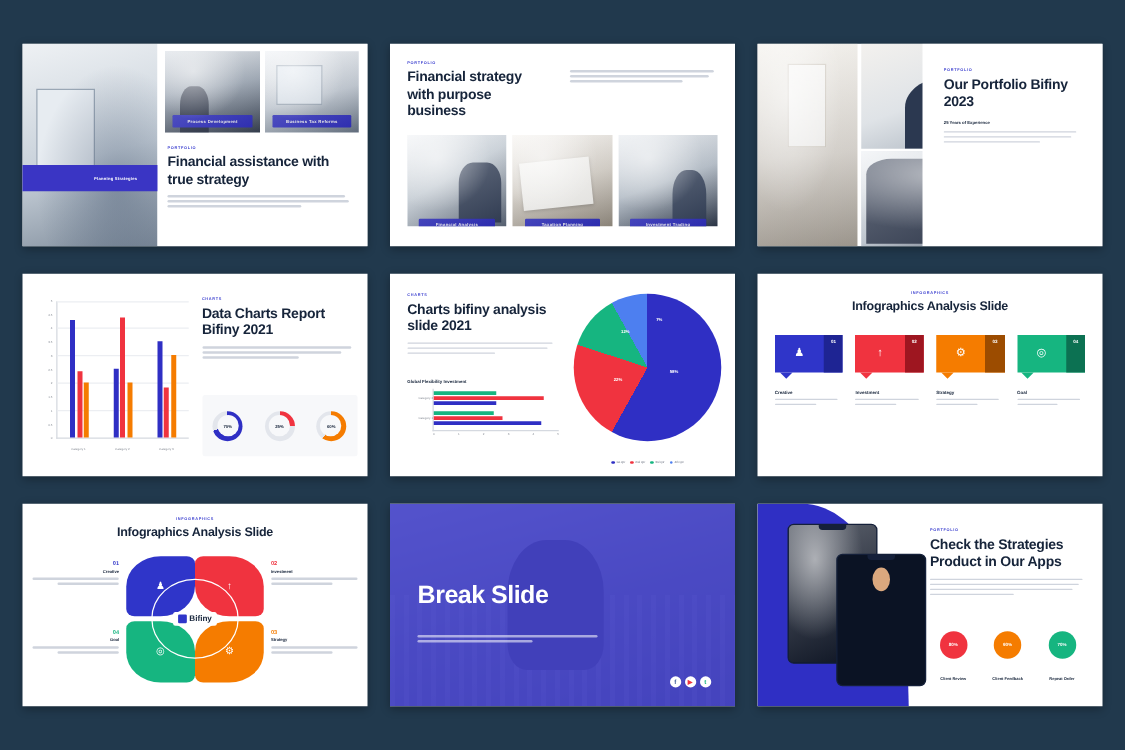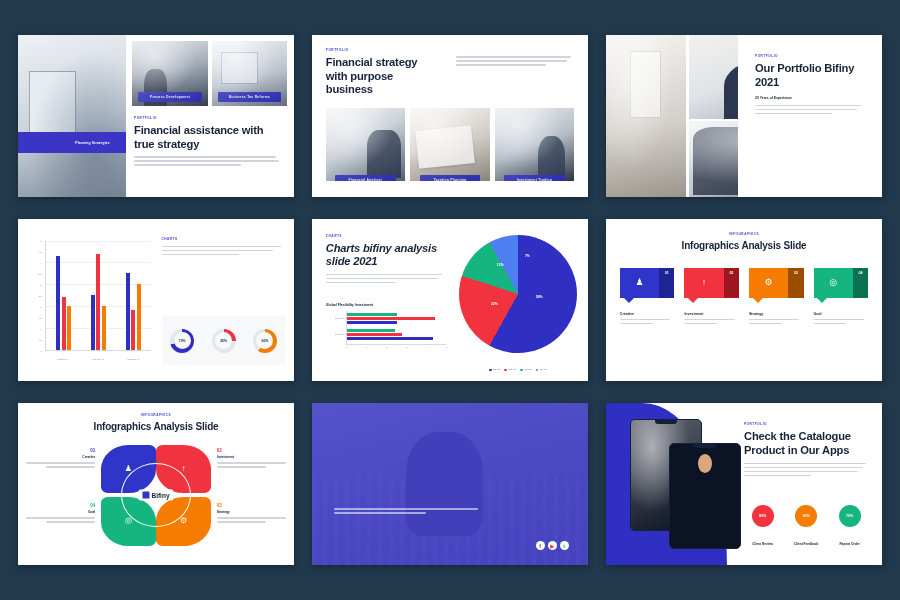--- a/index.html
+++ b/index.html
@@ -211,21 +211,21 @@
   .s4-donuts {
     position:absolute; left:52%; bottom:10%; width:45%; height:30%;
     background:#f7f8fa; border-radius:2px;
     display:flex; align-items:center; justify-content:space-around;
   }
   .donut { position:relative; width:24px; height:24px; border-radius:50%; display:flex; align-items:center; justify-content:center;}
   .donut .hole { position:absolute; width:17px; height:17px; border-radius:50%; background:#f7f8fa;}
   .donut .val { position:relative; font-size:3.4px; font-weight:700; color:#16243a;}
 
   
-  .s5-left { position:absolute; left:5%; top:9%; width:44%;font-style:italic; }
+  .s5-left { position:absolute; left:5%; top:9%; width:44%; }
   .s5-hbar { position:absolute; left:5%; top:52%; width:44%; }
   .s5-hbar-title { font-size:3.5px; font-weight:700; color:#16243a; margin-bottom:4px;}
   .s5-plot { position:relative; height:34px; border-left:.5px solid #d5d9e0; border-bottom:.5px solid #d5d9e0; margin-left:17%;}
   .s5-cat { position:absolute; left:0; width:100%; height:13px; }
   .s5-cat i { display:block; height:3px; margin-bottom:1px; }
   .s5-catlabel { position:absolute; right:101%; top:4px; font-size:2.4px; color:#8a8f98; white-space:nowrap;}
   .s5-xticks { display:flex; justify-content:space-between; margin-left:17%; margin-top:1px;}
   .s5-xticks span { font-size:2.4px; color:#8a8f98;}
   .s5-pie { position:absolute; right:4%; top:10%; width:118px; height:118px; }
   .pie-disc { position:absolute; inset:0; border-radius:50%; }
@@ -351,21 +351,21 @@
       </div>
     </div>
   </div>
 
   <div class="slide">
     <div class="s3-colA photo ph-whiteboard"></div>
     <div class="s3-colB photo ph-woman"></div>
     <div class="s3-colC photo ph-writing"></div>
     <div class="s3-card">
       <div class="eyebrow">PORTFOLIO</div>
-      <div class="h-title" style="margin-top:4px">Our Portfolio Bifiny 2021</div>
+      <div class="h-title" style="margin-top:4px">Our Portfolio Bifiny 2023</div>
       <div style="font-size:3.4px;font-weight:700;color:#16243a;margin-top:6px">25 Years of Experience</div>
       <div class="body-lines">
         <div class="ln" style="width:96%"></div>
         <div class="ln" style="width:92%"></div>
         <div class="ln" style="width:70%"></div>
         <span class="hidden-text">Fusce vehicula dolor arcu, sit amet blandit dolor mollis nec. Donec viverra eleifend lacus, vitae ullamcorper metus. Sed sollicitudin ipsum quis nunc sollicitudin ultrices.</span>
       </div>
     </div>
   </div>
 
@@ -411,20 +411,21 @@
         </div>
       </div>
       <div class="s4-xlabels">
         <span>Category 1</span>
         <span>Category 2</span>
         <span>Category 3</span>
       </div>
     </div>
     <div class="s4-right">
       <div class="eyebrow">CHARTS</div>
+      <div class="h-title" style="margin-top:4px">Data Charts Report Bifiny 2021</div>
       <div class="body-lines">
         <div class="ln" style="width:96%"></div>
         <div class="ln" style="width:90%"></div>
         <div class="ln" style="width:62%"></div>
         <span class="hidden-text">Fusce vehicula dolor arcu, sit amet blandit dolor mollis nec. Donec viverra eleifend lacus, vitae ullamcorper metus. Sed sollicitudin ipsum quis nunc sollicitudin ultrices.</span>
       </div>
     </div>
     <div class="s4-donuts">
       <div class="donut" style="background:conic-gradient(#2f2fc4 0% 70%, #e3e6ec 70% 100%)">
         <div class="hole"></div>
@@ -630,41 +631,42 @@
       <div class="no" style="color:#f57c00">03</div>
       <h4>Strategy</h4>
       <div class="ln" style="width:100%"></div>
         <div class="ln" style="width:72%"></div>
     </div>
   </div>
 
   <div class="slide">
     <div class="photo ph-jump" style="position:absolute;inset:0"></div>
     <div class="s8-overlay"></div>
+    <div class="s8-title">Break Slide</div>
     <div class="s8-sub body-lines">
       <div class="ln" style="width:100%"></div>
       <div class="ln" style="width:64%"></div>
       <span class="hidden-text">Fusce vehicula dolor arcu, sit amet blandit dolor mollis nec. Donec viverra eleifend lacus, vitae ullamcorper metus. Sed sollicitudin ipsum quis nunc sollicitudin ultrices.</span>
     </div>
     <div class="s8-social">
       <i style="color:#3b5998">f</i>
       <i style="color:#f0333f">▶</i>
       <i style="color:#16b580">t</i>
     </div>
   </div>
 
   <div class="slide">
     <div class="s9-bg"></div>
     <div class="s9-phones">
       <div class="phone ph-a photo ph-city"></div>
       <div class="phone ph-b photo ph-man"></div>
     </div>
     <div class="s9-right">
       <div class="eyebrow">PORTFOLIO</div>
-      <div class="h-title" style="margin-top:4px">Check the Catalogue Product in Our Apps</div>
+      <div class="h-title" style="margin-top:4px">Check the Strategies Product in Our Apps</div>
       <div class="body-lines">
         <div class="ln" style="width:98%"></div>
         <div class="ln" style="width:96%"></div>
         <div class="ln" style="width:92%"></div>
         <div class="ln" style="width:54%"></div>
         <span class="hidden-text">Fusce vehicula dolor arcu, sit amet blandit dolor mollis nec. Donec viverra eleifend lacus, vitae ullamcorper metus. Sed sollicitudin ipsum quis nunc sollicitudin ultrices. Donec euismod scelerisque ligula. Maecenas ac metus lacus, amet aliquet arcu.</span>
       </div>
     </div>
     <div class="s9-stats">
       <div class="s9-stat">

